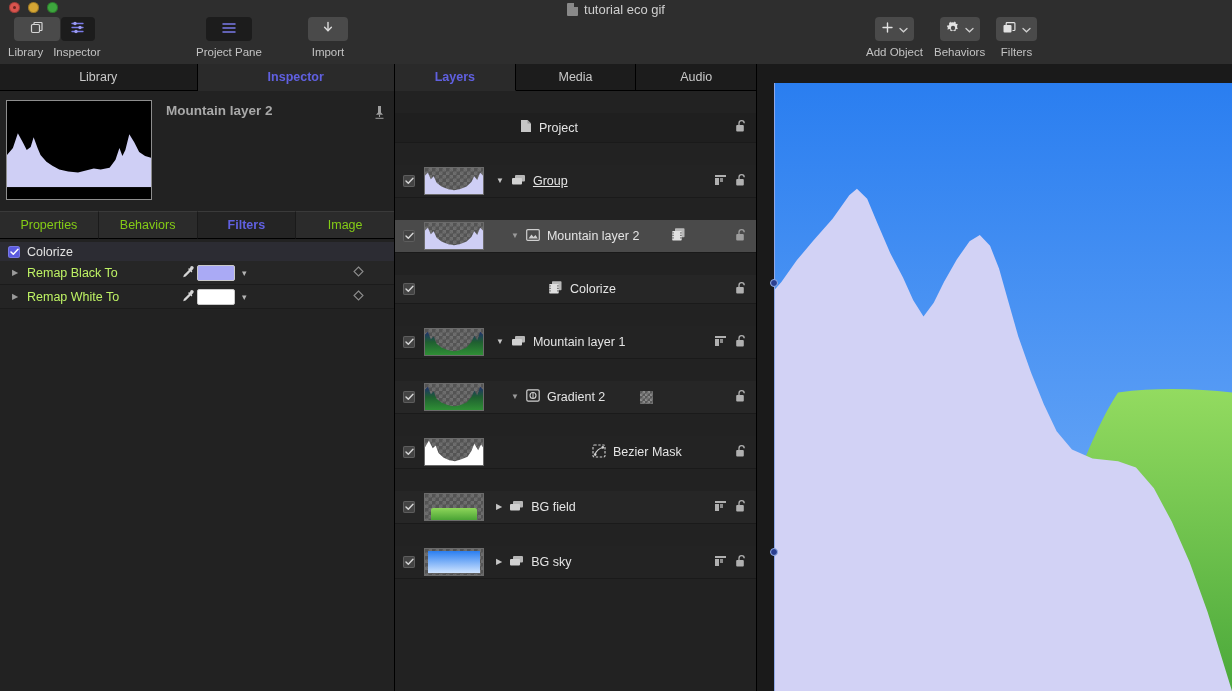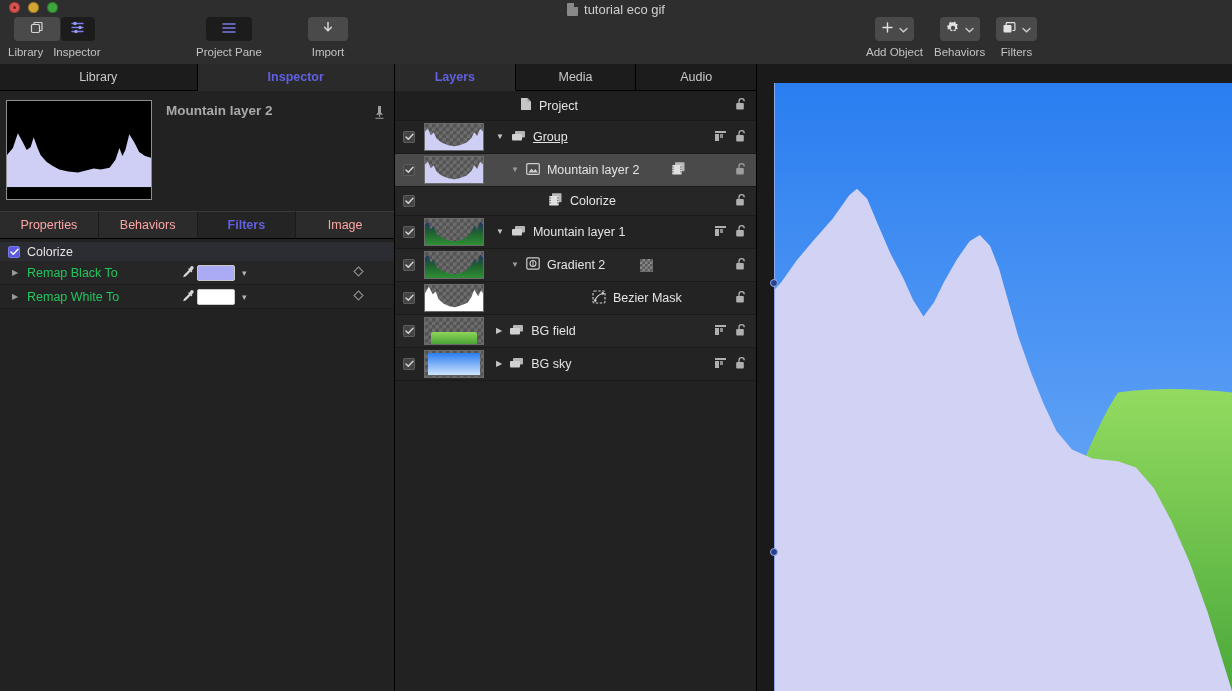--- a/index.html
+++ b/index.html
@@ -61,21 +61,21 @@
   .tab:last-child { border-right:none; }
 
   .insp-head { height:120px; flex:0 0 120px; display:flex; padding:9px 10px 0 6px; position:relative; }
   .thumb-box { width:146px; height:100px; border:1px solid #8e8e8e; background:#000; overflow:hidden; }
   .insp-name { margin-left:14px; margin-top:3px; font-size:13.5px; font-weight:bold; color:#a9a9a9; }
   .pin { position:absolute; right:8px; top:14px; width:13px; height:15px; }
 
   .tabbar2 { display:flex; height:28px; flex:0 0 28px; }
   .tab2 {
     flex:1; display:flex; align-items:center; justify-content:center;
-    font-size:12.5px; color:#fca5a5; background:#2b2b2b;
+    font-size:12.5px; color:#84cc16; background:#2b2b2b;
     border-right:1px solid #1a1a1a; border-top:1px solid #3a3a3a; border-bottom:1px solid #000;
   }
   .tab2.active { background:#242424; color:#6060e0; font-weight:bold; }
   .tab2:last-child { border-right:none; }
 
   .params { flex:1 1 auto; background:#222; padding-top:3px; }
   .row-chk {
     height:19px; display:flex; align-items:center; gap:7px; padding-left:8px;
     background:#2c2c33;
   }
@@ -84,36 +84,36 @@
     display:flex; align-items:center; justify-content:center;
     box-shadow:inset 0 0 0 1px rgba(255,255,255,.18);
   }
   .cbox svg { display:block; }
   .chk-label { font-size:12.5px; color:#e2e2e2; }
 
   .prow { height:24px; display:flex; align-items:center; border-bottom:1px solid #1b1b1b; }
   .prow.alt { background:#262626; }
   .prow.alt2 { background:#242424; }
   .disc { width:9px; margin-left:12px; margin-right:6px; color:#9b9b9b; font-size:8px; line-height:1; }
-  .plabel { font-size:12.5px; color:#22c55e; width:150px; }
+  .plabel { font-size:12.5px; color:#bef264; width:150px; }
   .plabel.ind { margin-left:27px; width:135px; }
 
   .eyedrop { width:20px; display:flex; justify-content:center; }
   .swatch { width:38px; height:16px; border:1.5px solid #c9c9c9; border-radius:2px; }
   .caret { margin-left:7px; color:#b4b4b4; font-size:9px; }
   .pval { font-size:12.5px; color:#e0e0e0; }
   .pct { font-size:11.5px; color:#bdbdbd; margin-left:4px; }
   .kf { margin-left:auto; margin-right:30px; }
   .slider { position:relative; width:105px; height:16px; display:flex; align-items:center; }
   .strack { position:absolute; left:0; right:0; height:2px; background:#3a3a3a; border-top:1px solid #1b1b1b; }
   .sthumb { position:absolute; width:13px; height:14px; }
   .valbox { width:78px; text-align:center; }
 
   
-  .mid { width:362px; flex:0 0 362px; background:#222222; display:flex; flex-direction:column; border-right:1px solid #000; }
+  .mid { width:362px; flex:0 0 362px; background:#222222; display:flex; flex-direction:column; border-right:1px solid #000;gap:22px; }
   .lrow {
     height:33px; display:flex; align-items:center; position:relative;
     border-bottom:1px solid #1a1a1a; background:#232323;
   }
   .lrow.proj { height:30px; background:#1f1f1f; }
   .lrow.alt { background:#262626; }
   .lrow.sel { background:#4a4a4a; }
   .lchk {
     width:12px; height:12px; margin-left:8px; border-radius:2px;
     background:#434343; box-shadow:inset 0 0 0 1px #5d5d5d;

